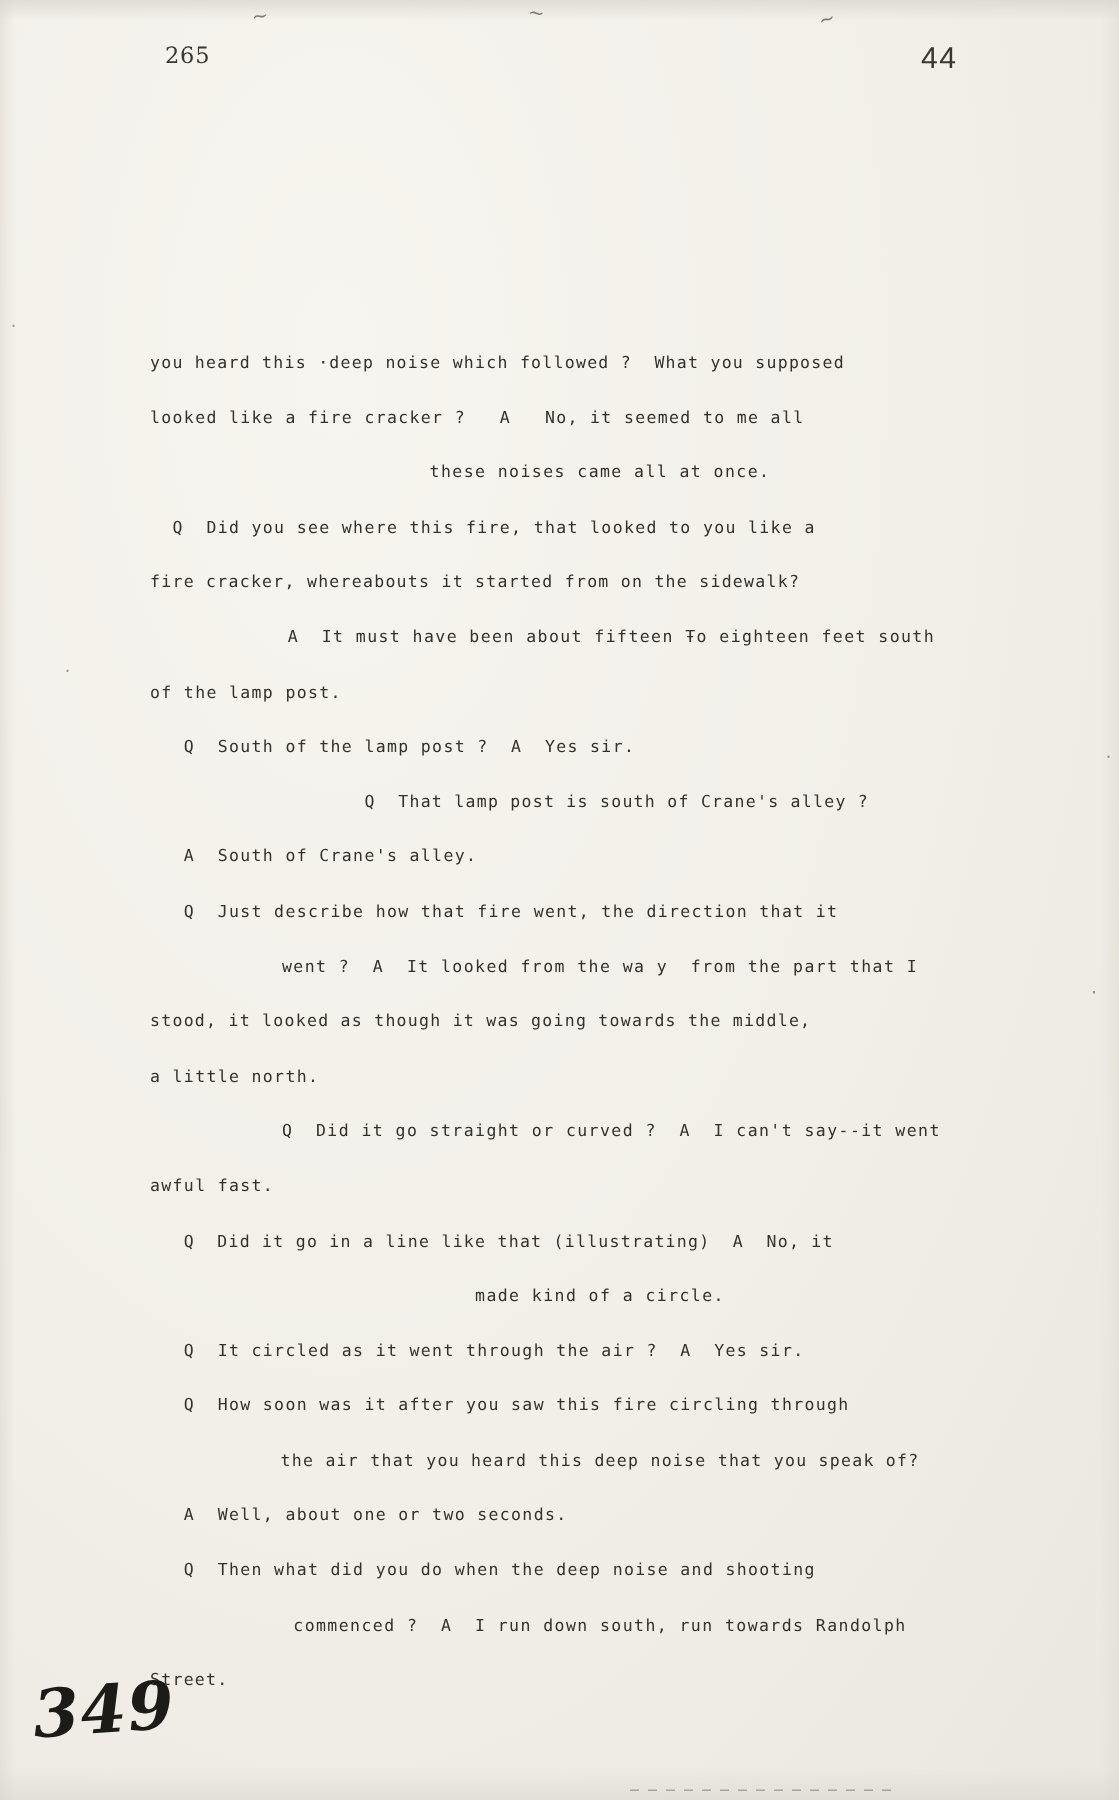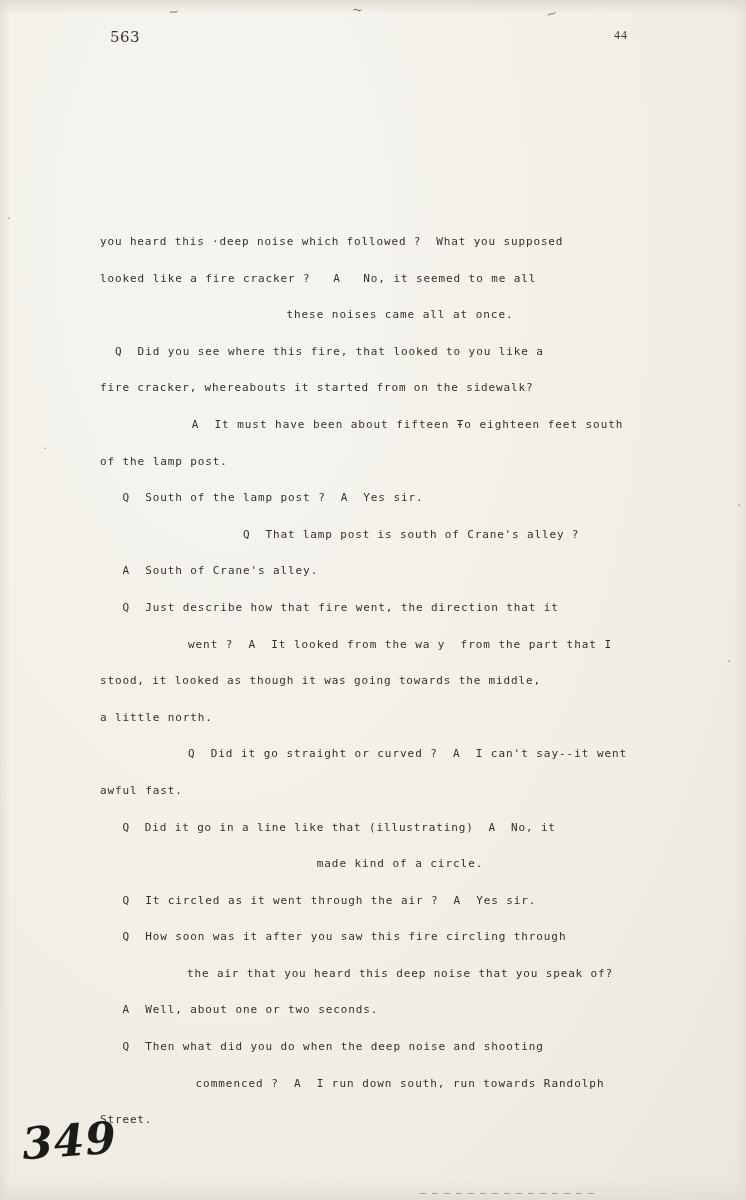--- a/index.html
+++ b/index.html
@@ -85,22 +85,22 @@
     top: 28px;
     font-family: "DejaVu Serif", serif;
     font-size: 15px;
     letter-spacing: .5px;
     color: #3a3630;
   }
   .folio-right {
     position: absolute;
     left: 614px;
     top: 28px;
-    font-family: Liberation Serif, serif;
-    font-size: 12px;
+    font-family: Liberation Sans, sans-serif;
+    font-size: 20px;
     letter-spacing: 1px;
     color: #3a3630;
   }
 
   
   .stamp {
     position: absolute;
     left: 22px;
     bottom: 34px;
     font-family: "DejaVu Serif", serif;
@@ -155,21 +155,21 @@
 
   <div class="smudge s1">~</div>
   <div class="smudge s2">~</div>
   <div class="smudge s3">~</div>
 
   <div class="speck p1">.</div>
   <div class="speck p2">.</div>
   <div class="speck p3">·</div>
   <div class="speck p4">·</div>
 
-  <div class="folio-left">563</div>
+  <div class="folio-left">265</div>
   <div class="folio-right">44</div>
 
   <div class="transcript"><span class="line">you heard this ·deep noise which followed ?  What you supposed</span><span class="line">looked like a fire cracker ?   A   No, it seemed to me all</span><span class="line">these noises came all at once.</span><span class="line">  Q  Did you see where this fire, that looked to you like a</span><span class="line">fire cracker, whereabouts it started from on the sidewalk?</span><span class="line">  A  It must have been about fifteen Ŧo eighteen feet south</span><span class="line">of the lamp post.</span><span class="line">   Q  South of the lamp post ?  A  Yes sir.</span><span class="line">   Q  That lamp post is south of Crane's alley ?</span><span class="line">   A  South of Crane's alley.</span><span class="line">   Q  Just describe how that fire went, the direction that it</span><span class="line">went ?  A  It looked from the wa y  from the part that I</span><span class="line">stood, it looked as though it was going towards the middle,</span><span class="line">a little north.</span><span class="line">  Q  Did it go straight or curved ?  A  I can't say--it went</span><span class="line">awful fast.</span><span class="line">   Q  Did it go in a line like that (illustrating)  A  No, it</span><span class="line">made kind of a circle.</span><span class="line">   Q  It circled as it went through the air ?  A  Yes sir.</span><span class="line">   Q  How soon was it after you saw this fire circling through</span><span class="line">the air that you heard this deep noise that you speak of?</span><span class="line">   A  Well, about one or two seconds.</span><span class="line">   Q  Then what did you do when the deep noise and shooting</span><span class="line">commenced ?  A  I run down south, run towards Randolph</span><span class="line">Street.</span></div>
 
   <div class="stamp">349</div>
 
   <div class="dash-bottom"></div>
 </div>
 
 </body></html>

